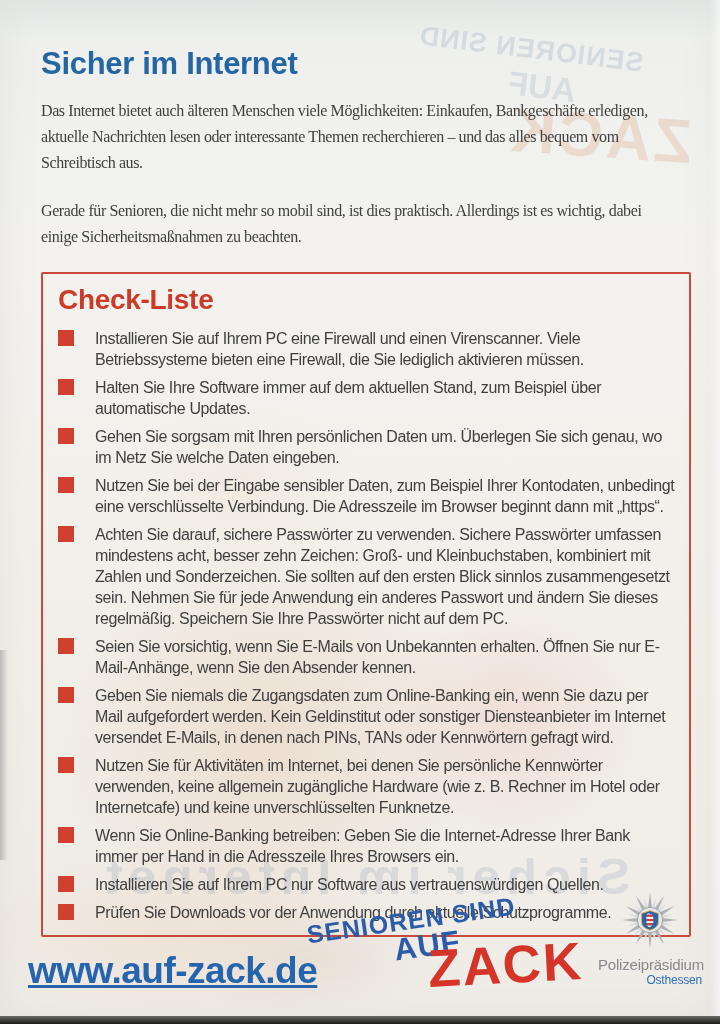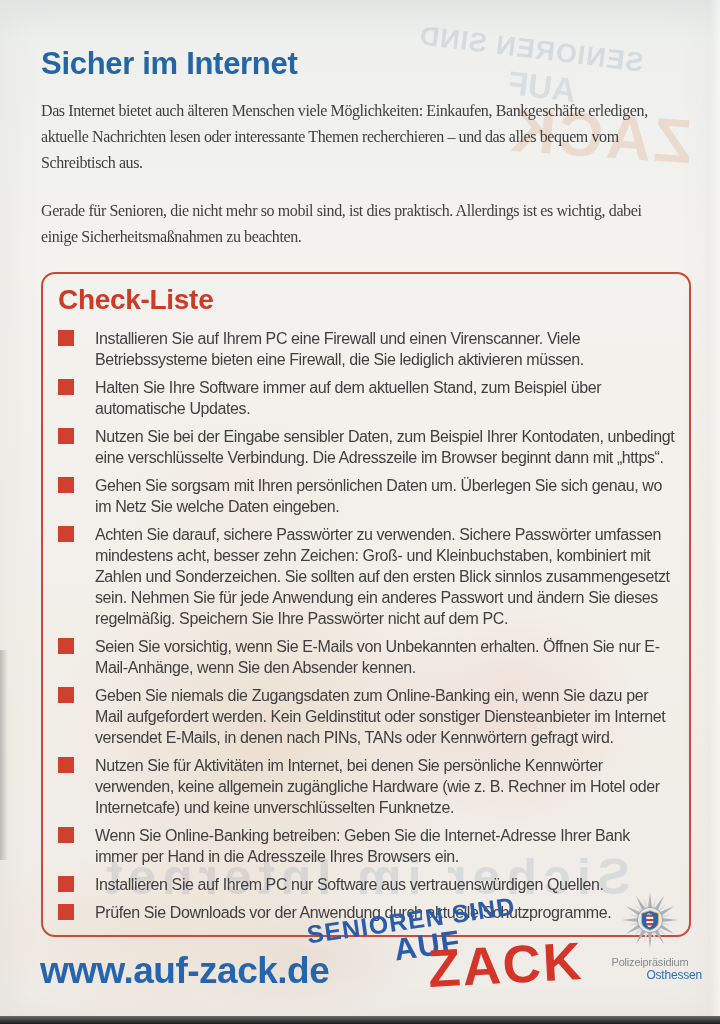--- a/index.html
+++ b/index.html
@@ -25,33 +25,33 @@
   .bleed{position:absolute;z-index:2;pointer-events:none;font-weight:bold;white-space:nowrap;}
   .bl-sen{left:418px;top:34px;font-size:27px;letter-spacing:1px;color:rgba(90,115,150,0.17);transform:rotate(7deg) scaleX(-1);}
   .bl-auf{left:508px;top:68px;font-size:33px;color:rgba(90,115,150,0.15);transform:rotate(7deg) scaleX(-1);}
   .bl-zack{left:508px;top:100px;font-size:62px;letter-spacing:3px;color:rgba(219,157,125,0.28);transform:rotate(4deg) scaleX(-1);}
   .bl-title{left:40px;top:848px;width:650px;text-align:center;font-size:50px;letter-spacing:6px;color:rgba(110,135,165,0.18);transform:scaleX(-1);}
 
   
   .content{position:absolute;left:41px;top:46px;width:650px;z-index:4;color:#3f3f3f;}
   h1.title{margin:0 0 16px 0;font-size:31px;letter-spacing:-0.3px;color:#2465a3;}
   .intro p{margin:0 0 22px 0;width:640px;font-size:16px;line-height:26px;letter-spacing:-0.4px;font-family:Liberation Serif, serif;}
-  .frame{border:2px solid #c84a38;border-radius:14px;margin-top:2px;padding:10px 14px 12px 15px;}
+  .frame{border:2px solid #c84a38;border-radius:2px;margin-top:2px;padding:10px 14px 12px 15px;}
   h2.check{margin:0 0 12px 0;font-size:28px;letter-spacing:-0.3px;color:#cc3a28;}
   .item{display:flex;gap:21px;margin-bottom:7px;justify-content:flex-end;}
   .bullet{flex:0 0 auto;width:16px;height:16px;margin-top:2px;background:#d0402e;}
   .item-text{width:592px;font-size:16px;line-height:21px;letter-spacing:-0.4px;}
 
   
-  .url{position:absolute;left:40px;top:950px;z-index:5;font-size:37px;font-weight:bold;letter-spacing:-0.5px;color:#2565ae;}
+  .url{position:absolute;left:28px;top:950px;z-index:5;font-size:37px;font-weight:bold;letter-spacing:-0.5px;color:#2565ae;text-decoration:underline;}
   .logo-l1{position:absolute;left:306px;top:906px;z-index:5;font-size:25px;font-weight:bold;letter-spacing:1px;color:#2b5ca9;transform:rotate(-8deg);white-space:nowrap;}
   .logo-l2{position:absolute;left:394px;top:928px;z-index:5;font-size:31px;font-weight:bold;letter-spacing:1px;color:#2b5ca9;transform:rotate(-8deg);}
   .logo-l3{position:absolute;left:428px;top:934px;z-index:5;font-size:53px;font-weight:bold;letter-spacing:2px;color:#d53428;transform:rotate(-3deg);}
   .police{position:absolute;left:598px;top:890px;width:104px;z-index:5;text-align:center;}
-  .police .p1{font-size:11px;color:#87898c;letter-spacing:-0.2px;margin-top:2px;}
+  .police .p1{font-size:15px;color:#87898c;letter-spacing:-0.2px;margin-top:2px;}
   .police .p2{font-size:12px;color:#2e6db5;letter-spacing:-0.2px;text-align:right;}
 </style>
 </head>
 <body>
 
 <div class="page">
 
   <div class="band-top"></div>
   <div class="stain st1"></div>
   <div class="stain st2"></div>
@@ -77,25 +77,25 @@
       <div class="item">
         <span class="bullet"></span>
         <span class="item-text">Installieren Sie auf Ihrem PC eine Firewall und einen Virenscanner. Viele Betriebssysteme bieten eine Firewall, die Sie lediglich aktivieren müssen.</span>
       </div>
       <div class="item">
         <span class="bullet"></span>
         <span class="item-text">Halten Sie Ihre Software immer auf dem aktuellen Stand, zum Beispiel über automatische Updates.</span>
       </div>
       <div class="item">
         <span class="bullet"></span>
-        <span class="item-text">Nutzen Sie bei der Eingabe sensibler Daten, zum Beispiel Ihrer Kontodaten, unbedingt eine verschlüsselte Verbindung. Die Adresszeile im Browser beginnt dann mit „https“.</span>
+        <span class="item-text">Gehen Sie sorgsam mit Ihren persönlichen Daten um. Überlegen Sie sich genau, wo im Netz Sie welche Daten eingeben.</span>
       </div>
       <div class="item">
         <span class="bullet"></span>
-        <span class="item-text">Gehen Sie sorgsam mit Ihren persönlichen Daten um. Überlegen Sie sich genau, wo im Netz Sie welche Daten eingeben.</span>
+        <span class="item-text">Nutzen Sie bei der Eingabe sensibler Daten, zum Beispiel Ihrer Kontodaten, unbedingt eine verschlüsselte Verbindung. Die Adresszeile im Browser beginnt dann mit „https“.</span>
       </div>
       <div class="item">
         <span class="bullet"></span>
         <span class="item-text">Achten Sie darauf, sichere Passwörter zu verwenden. Sichere Passwörter umfassen mindestens acht, besser zehn Zeichen: Groß- und Kleinbuchstaben, kombiniert mit Zahlen und Sonderzeichen. Sie sollten auf den ersten Blick sinnlos zusammengesetzt sein. Nehmen Sie für jede Anwendung ein anderes Passwort und ändern Sie dieses regelmäßig. Speichern Sie Ihre Passwörter nicht auf dem PC.</span>
       </div>
       <div class="item">
         <span class="bullet"></span>
         <span class="item-text">Seien Sie vorsichtig, wenn Sie E-Mails von Unbekannten erhalten. Öffnen Sie nur E-Mail-Anhänge, wenn Sie den Absender kennen.</span>
       </div>
       <div class="item">

